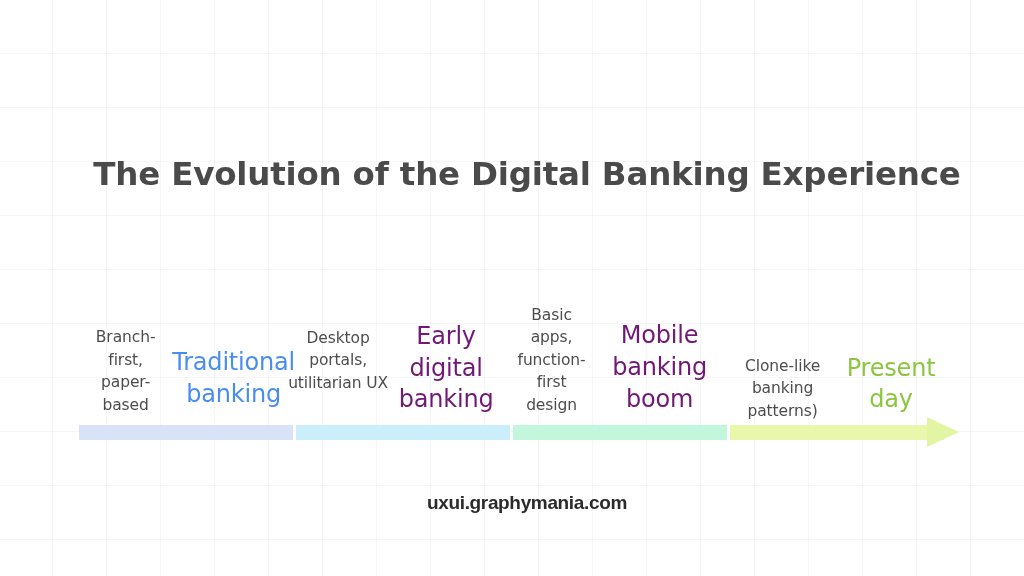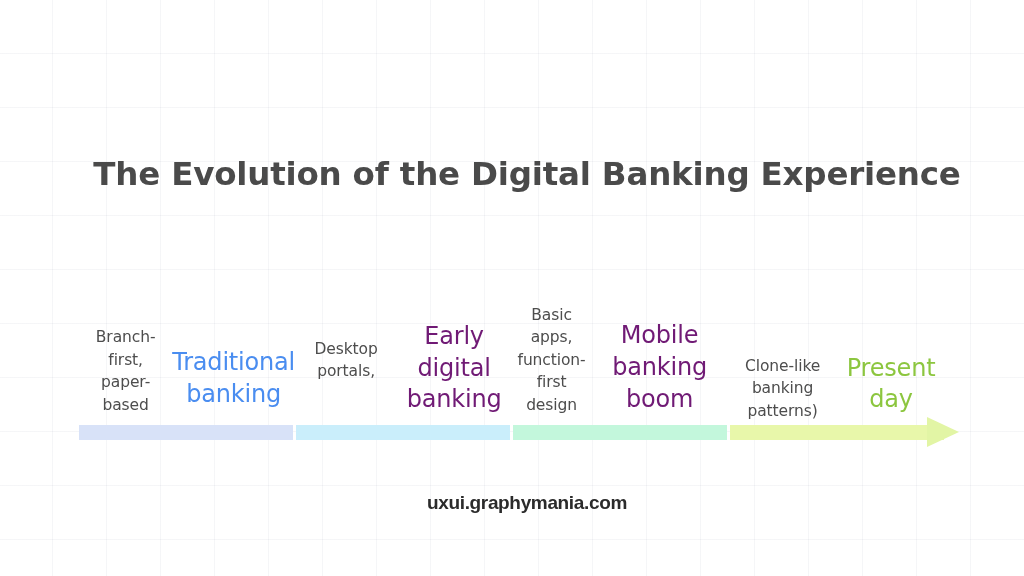--- a/index.html
+++ b/index.html
@@ -76,21 +76,21 @@
   .head {
     font-family: "DejaVu Sans", sans-serif;
     font-size: 24px;
     line-height: 1.32;
     letter-spacing: -0.2px;
     margin-top: 16px;
   }
 
   
   #col-1 { left: 0px;   width: 216px; }
-  #col-2 { left: 216px; width: 216px; }
+  #col-2 { left: 208px; width: 216px; }
   #col-3 { left: 433px; width: 216px; }
   #col-4 { left: 649px; width: 217px; }
 
   #col-1 .head { color: #4a8df0; }
   #col-2 .head { color: #701a75; }
   #col-3 .head { color: #701a75; }
   #col-4 .head { color: #8cc63f; }
 
   #col-4 .sub { position: relative; top: 6px; }
   #col-4 .head { margin-top: 4px; }
@@ -155,20 +155,21 @@
       </div>
       <div class="head">
         <div>Traditional</div>
         <div>banking</div>
       </div>
     </div>
 
     <div class="col" id="col-2">
       <div class="sub">
         <div>Desktop portals,</div>
+        <div>utilitarian UX</div>
       </div>
       <div class="head">
         <div>Early digital</div>
         <div>banking</div>
       </div>
     </div>
 
     <div class="col" id="col-3">
       <div class="sub">
         <div>Basic apps,</div>

